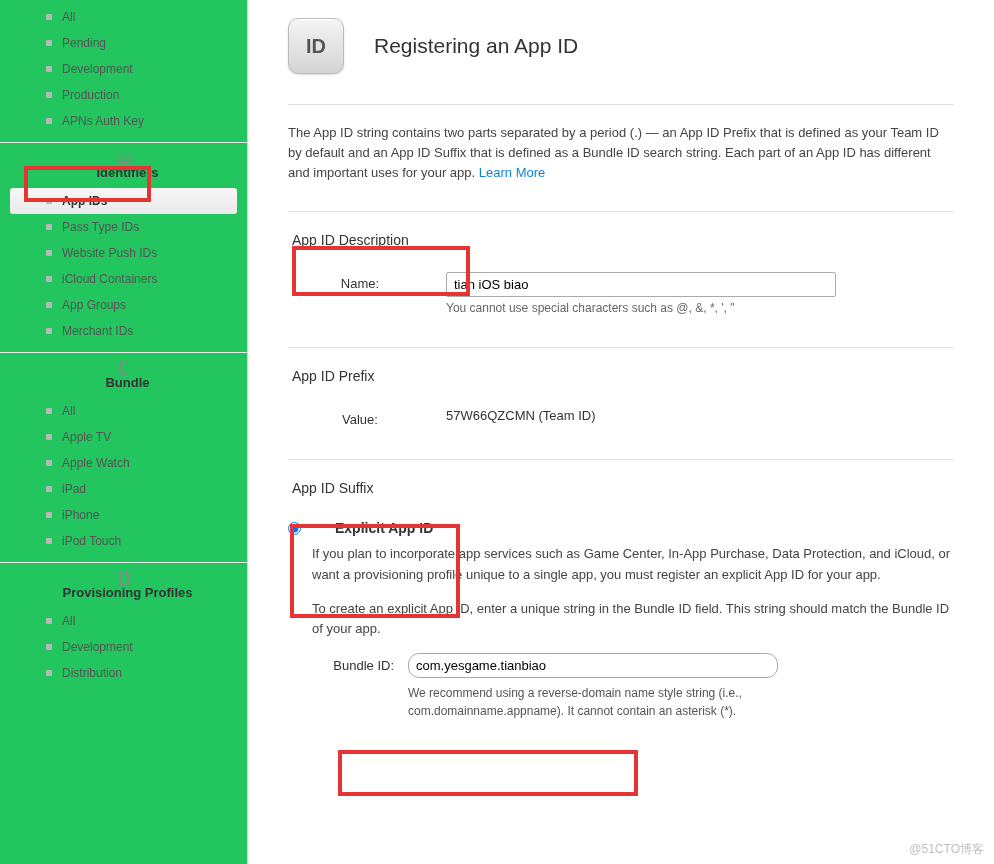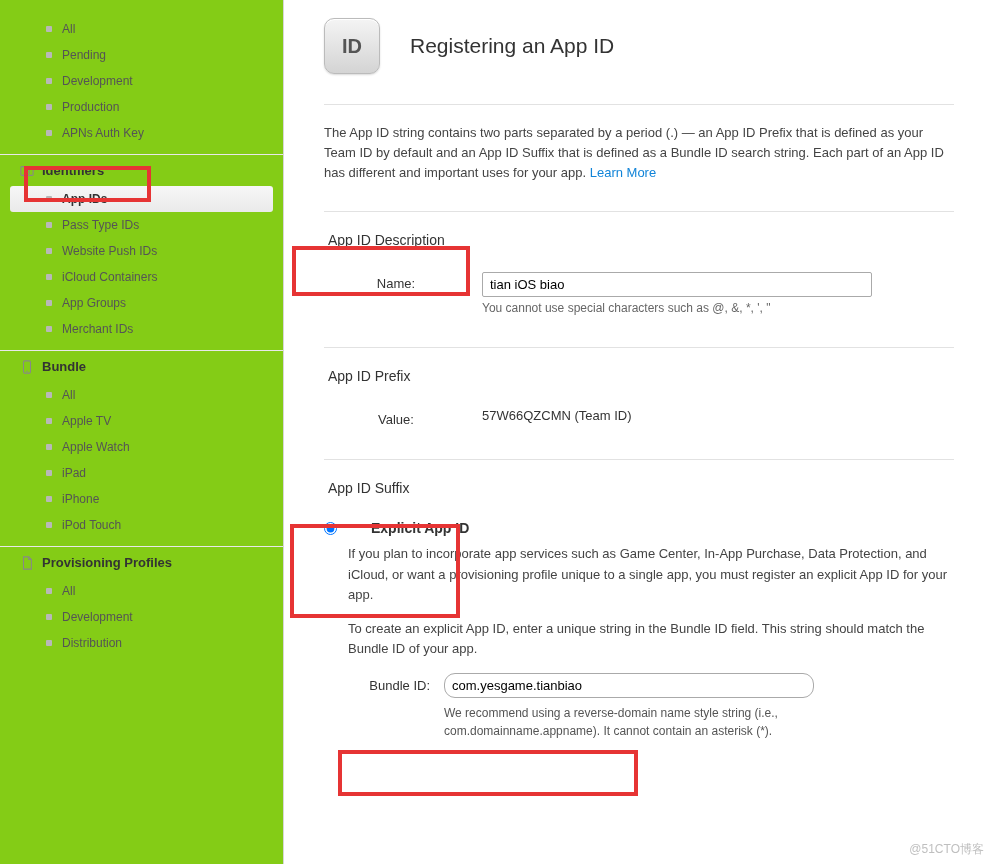--- a/index.html
+++ b/index.html
@@ -1,20 +1,20 @@
 <!DOCTYPE html>
 <html><head>
 <meta charset="utf-8">
 <style>
 * { box-sizing: border-box; margin: 0; padding: 0; }
 body { font-family: "Helvetica Neue", Helvetica, Arial, sans-serif; font-size: 13px; color: #333; background: #fff; width: 994px; height: 864px; overflow: hidden; position: relative; }
 .container { display: flex; height: 100%; }
-.sidebar { width: 284px; background: #84cc16; border-right: 1px solid #d6d6d6; padding-top: 16px; overflow-y: auto; }
+.sidebar { width: 248px; background: #22c55e; border-right: 1px solid #d6d6d6; padding-top: 4px; overflow-y: auto; }
 .sidebar-section { margin-bottom: 8px; }
-.sidebar-heading { display: flex; align-items: center; padding: 8px 12px 8px 20px; font-size: 13px; color: #333; font-weight: bold; border-top: 1px solid #e8e8e8; }
+.sidebar-heading { display: flex; align-items: center; padding: 8px 12px 8px 20px; font-size: 13px; color: #333; font-weight: bold; border-top: 1px solid #e8e8e8; flex-direction: column; }
 .sidebar-heading .sec-icon { width: 14px; height: 14px; margin-right: 8px; display: inline-flex; align-items: center; justify-content: center; }
 .sidebar-item { display: flex; align-items: center; padding: 6px 12px 6px 46px; font-size: 12px; color: #555; cursor: pointer; position: relative; }
 .sidebar-item.selected { background: linear-gradient(#f7f7f7,#eaeaea); border-radius: 3px; margin: 0 10px; padding-left: 36px; font-weight: bold; color: #333; }
 .sidebar-item .bullet { width: 6px; height: 6px; background: #b8b8b8; border-radius: 1px; margin-right: 10px; flex-shrink: 0; }
 .red-box-1 { position: absolute; border: 4px solid #e63434; pointer-events: none; }
 .main { flex: 1; padding: 0 40px 20px 40px; overflow-y: auto; }
 .header-row { display: flex; align-items: center; padding: 18px 0 30px 0; }
 .id-badge { width: 56px; height: 56px; border-radius: 10px; background: linear-gradient(#f4f4f4,#d4d4d4); border: 1px solid #bbb; display: flex; align-items: center; justify-content: center; font-weight: bold; font-size: 20px; color: #555; margin-right: 30px; box-shadow: inset 0 1px 0 #fff, 0 1px 2px rgba(0,0,0,.15); }
 .page-title { font-size: 21px; color: #333; font-weight: normal; }
 .hr { border: none; border-top: 1px solid #e2e2e2; margin: 0; }

